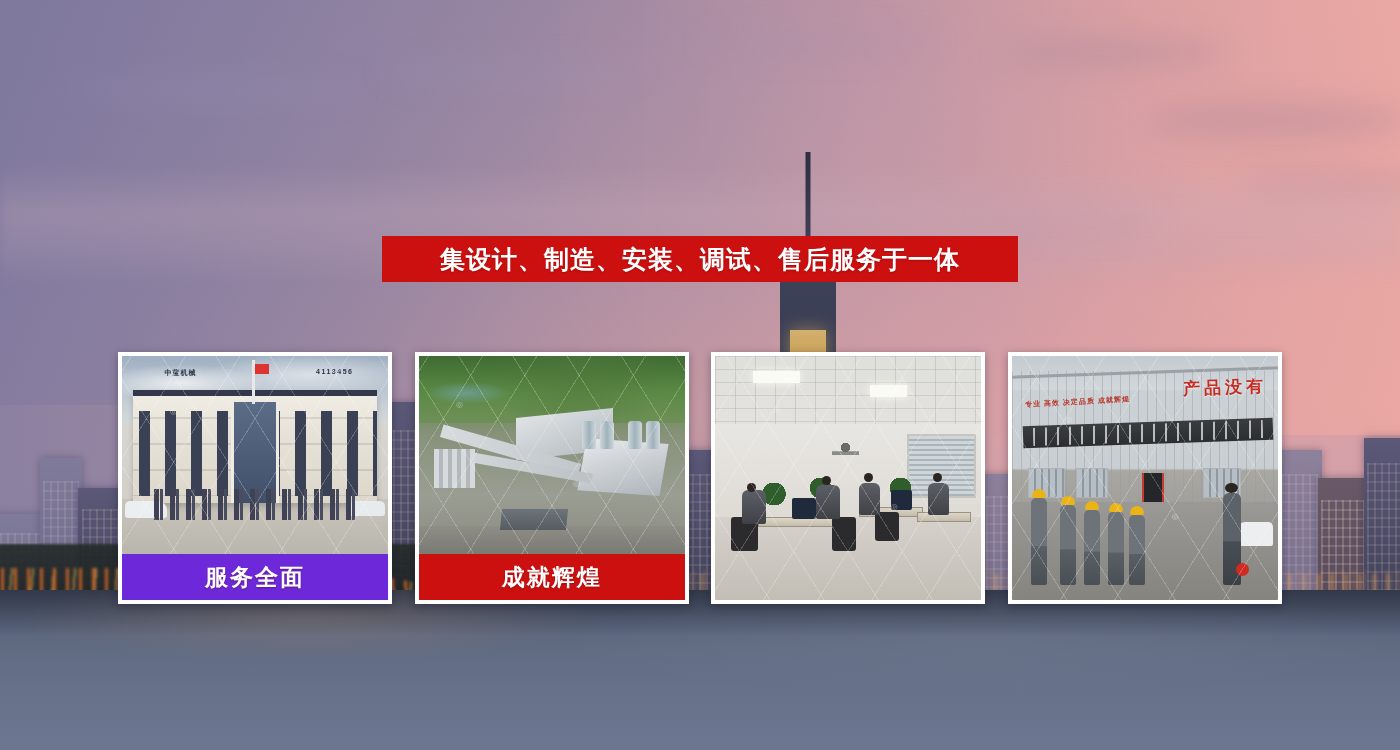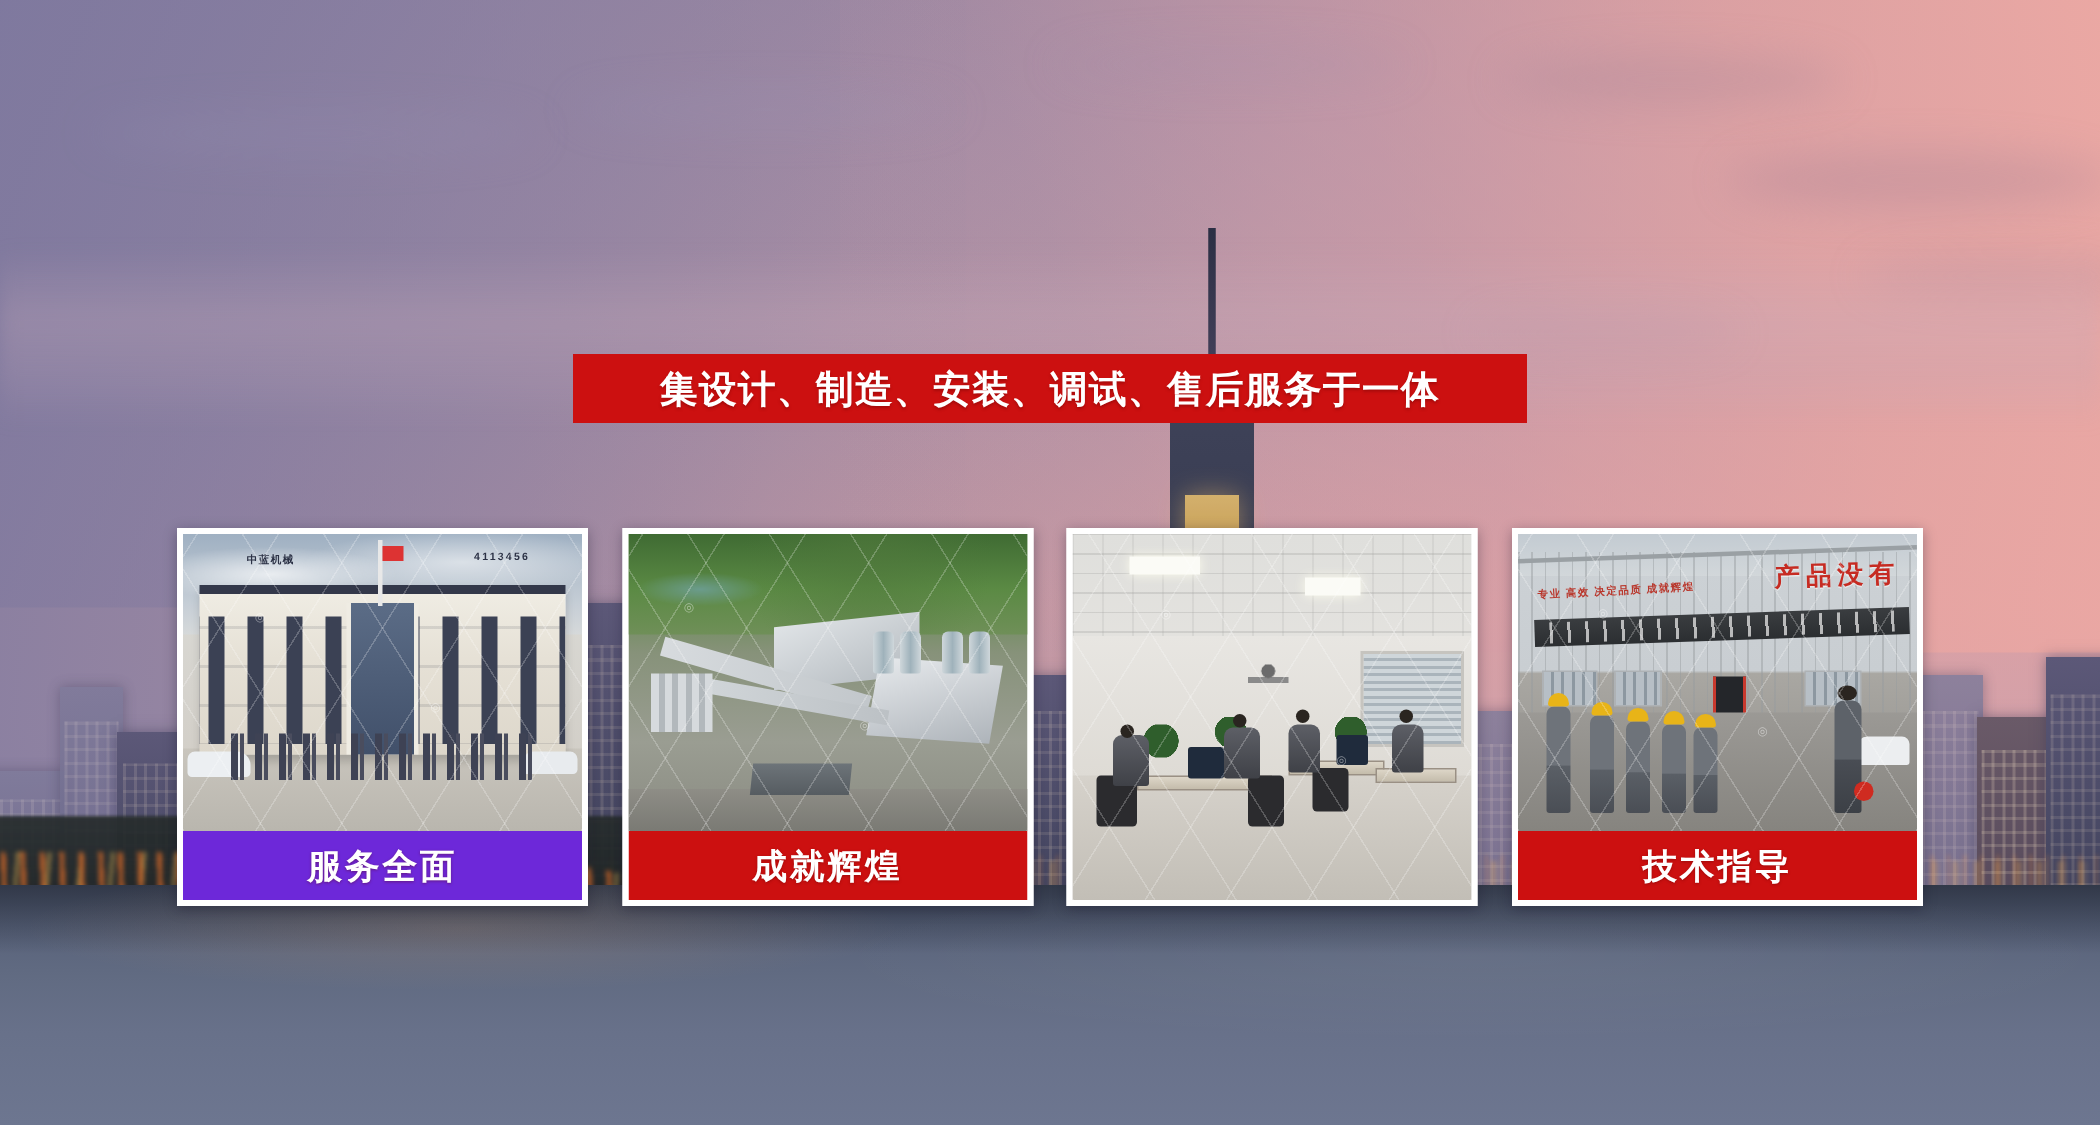--- a/index.html
+++ b/index.html
@@ -586,17 +586,16 @@
           <div class="p4-worker" style="left:44%;height:29%;">
             <span class="p4-helmet"></span>
           </div>
           <div class="p4-lead"></div>
           <div class="p4-hat"></div>
         </div>
         <div class="mesh"></div>
         <span class="wm" style="left:20%;top:24%;">◎</span>
         <span class="wm" style="left:60%;top:64%;">◎</span>
       </div>
-      <div class="card-caption" style="background: rgb(204, 16, 16);">技术指导</div>
     </div>
 
   </div>
 </div>
 
 </body></html>

